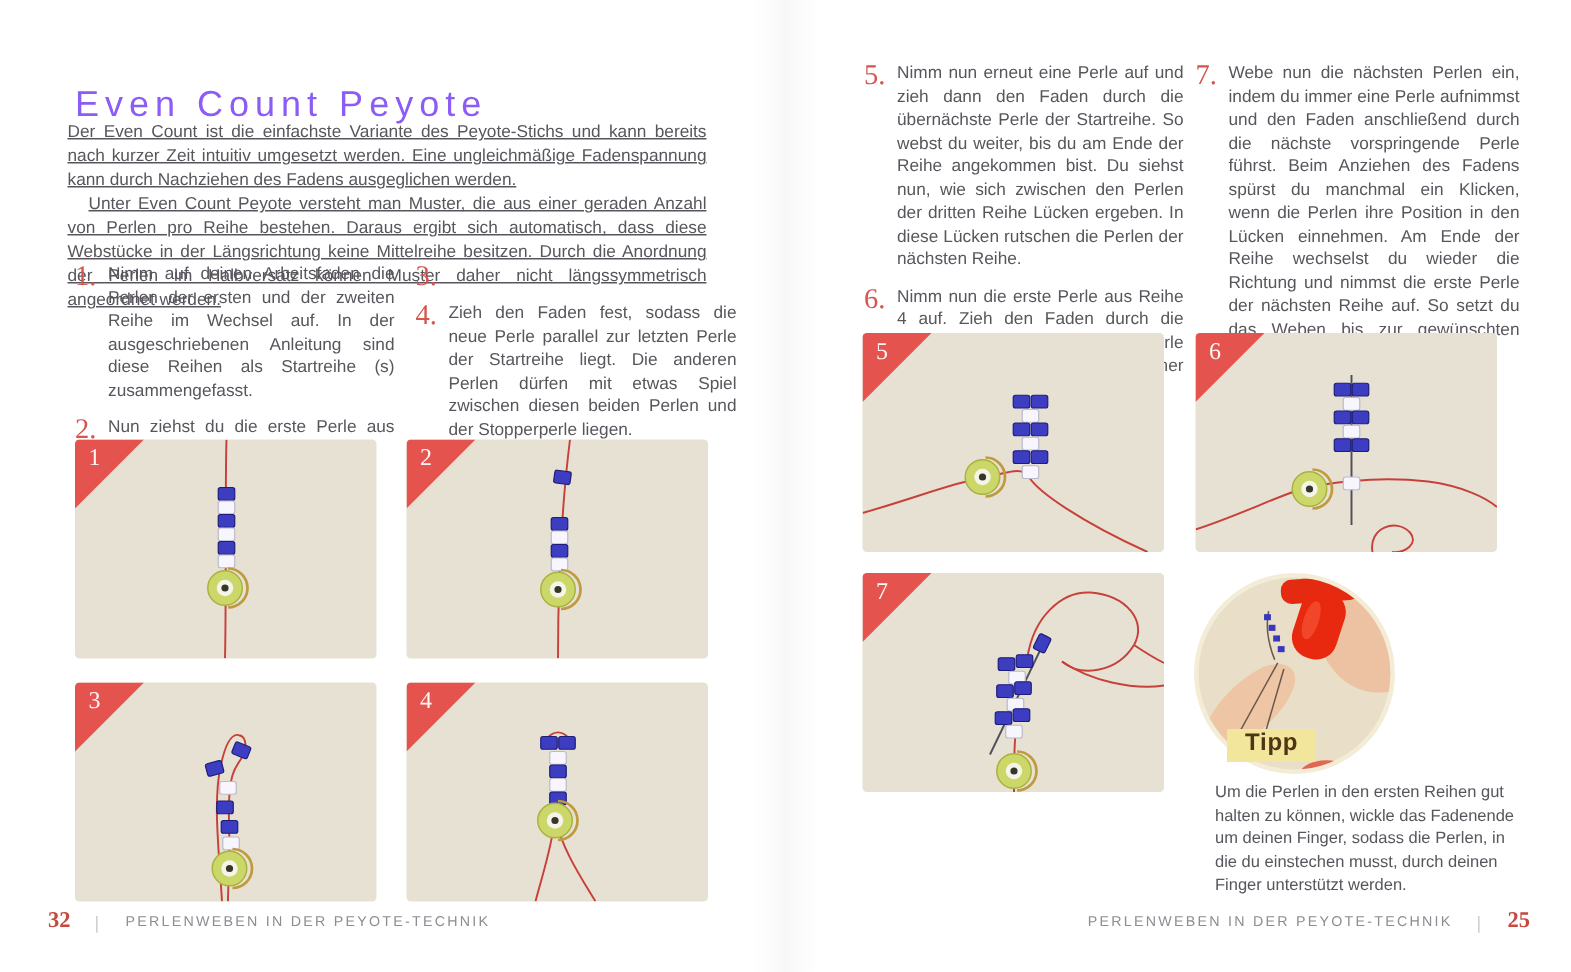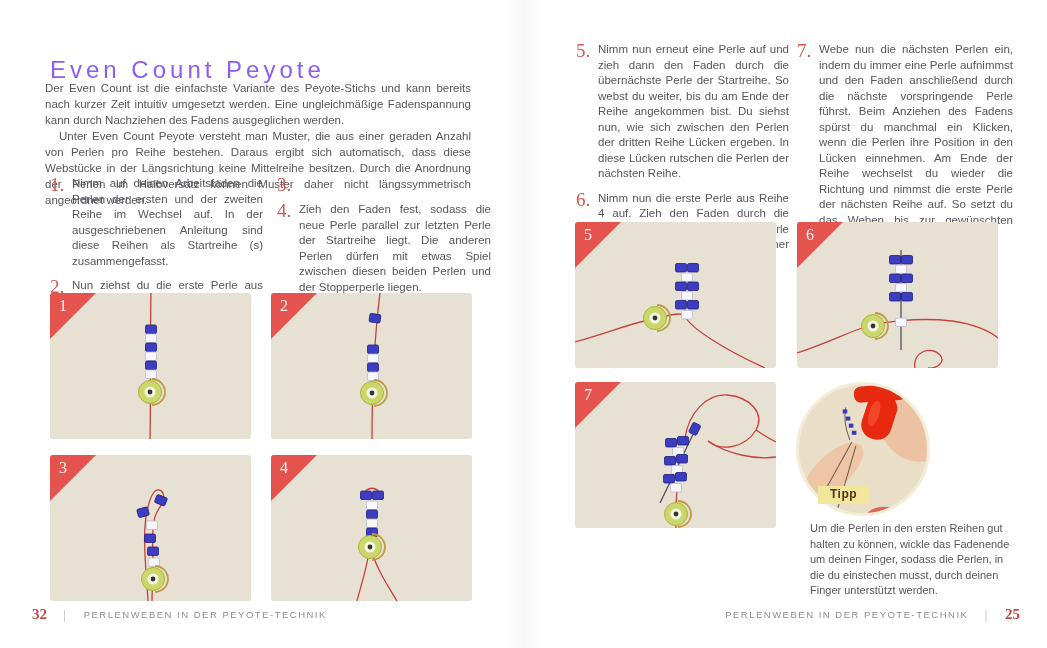--- a/index.html
+++ b/index.html
@@ -6,21 +6,21 @@
   #spread{
     position:relative;width:1047px;height:648px;background:#ffffff;overflow:hidden;
     font-family:"Liberation Sans",sans-serif;color:#58555c;
   }
   .gutter{position:absolute;left:502px;top:0;width:44px;height:648px;
     background:linear-gradient(90deg,rgba(0,0,0,0) 0%,rgba(120,110,120,0.05) 50%,rgba(0,0,0,0) 100%);}
   .page-title{
     position:absolute;left:50px;top:40px;font-size:24px;font-weight:300;
     letter-spacing:4px;color:#8b5cf6;font-family:"Liberation Sans",sans-serif;
   }
-  .intro{position:absolute;left:45px;top:80px;width:426px;font-size:11.5px;line-height:16px;text-align:justify;}
+  .intro{position:absolute;left:45px;top:80px;width:426px;font-size:11.5px;line-height:16px;text-align:justify;text-decoration:underline;}
   .intro p{margin:0;}
   .intro p.indented{text-indent:14px;}
   .steps{position:absolute;display:flex;flex-direction:column;gap:9px;}
   .step{display:flex;align-items:flex-start;}
   .step-num{
     flex:0 0 20px;font-family:"Liberation Serif",serif;font-size:19px;line-height:17px;
     color:#d5564f;font-weight:400;
   }
   .step-text{flex:1;font-size:11.5px;line-height:15.5px;text-align:justify;margin-left:2px;}
   .photo{
@@ -28,21 +28,21 @@
   }
   .photo svg.art{position:absolute;left:0;top:0;}
   .corner{position:absolute;left:0;top:0;width:0;height:0;
     border-top:46px solid #e5534f;border-right:46px solid transparent;}
   .corner-num{
     position:absolute;left:9px;top:4px;color:#fdf6f4;font-family:"Liberation Serif",serif;
     font-size:16px;font-weight:400;
   }
   .tip-label{
     position:absolute;left:818px;top:486px;background:#f2e59c;color:#4f3415;
-    font-size:12px;font-weight:700;padding:1px 12px 3px 12px;letter-spacing:0.5px;z-index:5;
+    font-size:16px;font-weight:700;padding:1px 12px 3px 12px;letter-spacing:0.5px;z-index:5;
   }
   .tip-text{position:absolute;left:810px;top:521px;width:205px;font-size:11px;line-height:15.5px;}
   .circle-photo{position:absolute;left:795px;top:381px;width:136px;height:136px;z-index:4;}
   .footer{position:absolute;top:606px;font-size:9.5px;letter-spacing:1.5px;color:#8f8c92;display:flex;align-items:center;gap:16px;}
   .footer .pagenum{font-family:"Liberation Serif",serif;font-size:15px;letter-spacing:0;color:#c5493f;font-weight:700;}
   .footer .sep{color:#cfccd0;font-size:12px;font-weight:300;}
   .footer-left{left:32px;}
   .footer-right{right:27px;}
   .thread{stroke:#c8403a;stroke-width:1.3;fill:none;}
   .needle{stroke:#50505c;stroke-width:1.3;fill:none;}

